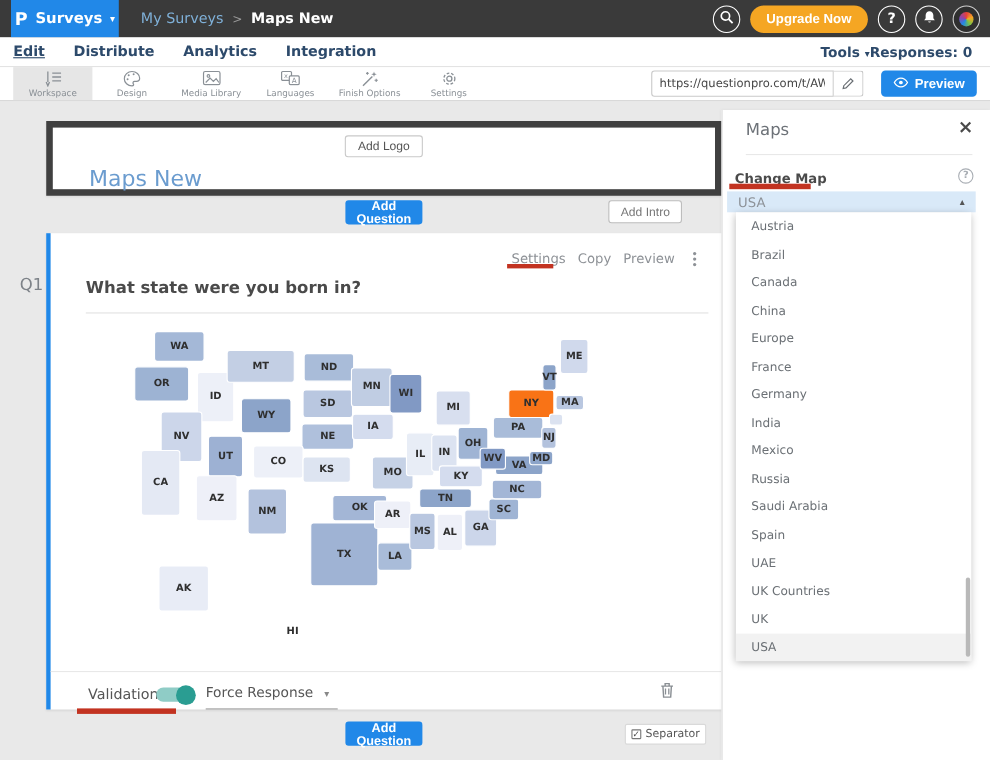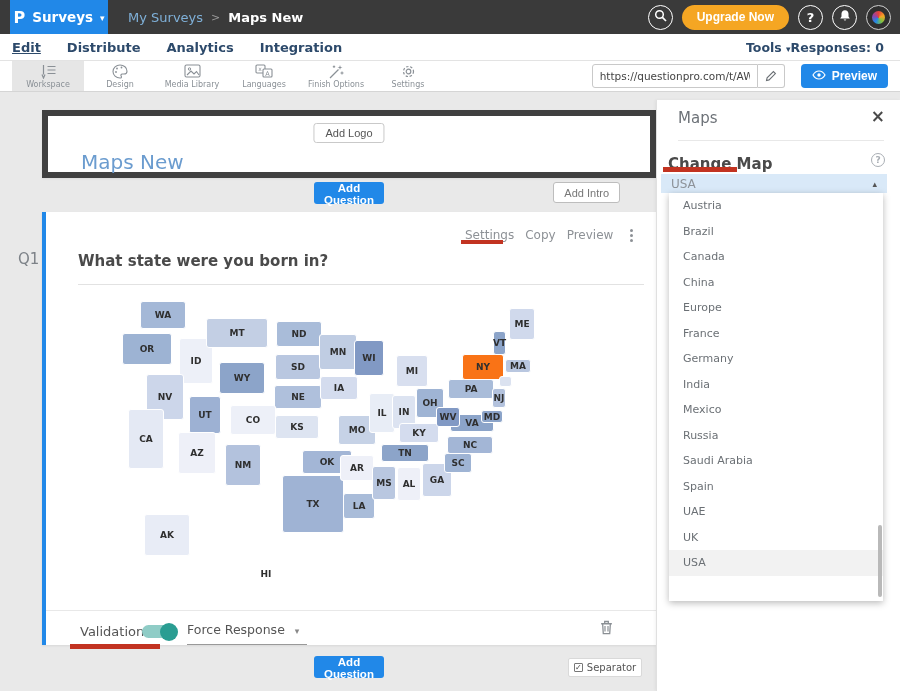--- a/index.html
+++ b/index.html
@@ -80,21 +80,21 @@
   
   .bottom-addq { top:656px; left:314px; }
   .separator-btn { position:absolute; left:568px; top:658px; width:74px; height:19px; background:#fff; border:1px solid #d9d9d9; border-radius:2px; display:flex; align-items:center; justify-content:center; gap:4px; font-size:10px; color:#555; cursor:pointer; }
   .cbx { width:9px; height:9px; border:1px solid #777; border-radius:1px; font-size:8px; line-height:8px; color:#444; text-align:center; }
 
   
   .panel { position:absolute; left:656px; top:100px; width:244px; height:591px; background:#fff; border-left:1px solid #e0e0e0; box-shadow:-1px 0 3px rgba(0,0,0,.05); }
   .panel-title { position:absolute; left:21px; top:9px; font-size:15px; color:#6d7278; }
   .panel-close { position:absolute; right:15px; top:6px; font-size:17px; font-weight:700; color:#4a4a4a; cursor:pointer; }
   .panel-divider { position:absolute; left:21px; right:16px; top:40px; border-top:1px solid #e8e8e8; }
-  .change-map { position:absolute; left:11px; top:55px; font-size:15px; font-weight:700; color:#4a4a4a; }
+  .change-map { position:absolute; left:11px; top:55px; font-size:12px; font-weight:700; color:#4a4a4a; }
   .help-dot { position:absolute; right:15px; top:53px; width:14px; height:14px; border-radius:50%; border:1.3px solid #a9aeb4; color:#a9aeb4; font-size:9px; font-weight:700; display:flex; align-items:center; justify-content:center; cursor:pointer; }
   .map-select { position:absolute; left:4px; top:74px; width:226px; height:19px; background:#d9e9f8; display:flex; align-items:center; font-size:12px; color:#8d9298; padding:0 10px; cursor:pointer; }
   .map-select .caret { margin-left:auto; color:#555; font-size:9px; }
   .dd { position:absolute; left:12px; top:93px; width:214px; height:408px; background:#fff; box-shadow:0 2px 7px rgba(0,0,0,.28); }
   .dd-item { height:25.5px; display:flex; align-items:center; padding-left:14px; font-size:11px; color:#6b7075; cursor:pointer; }
   .dd-item.selected { background:#f2f2f2; }
   .dd-thumb { position:absolute; right:1px; bottom:4px; width:4px; height:72px; background:#b9b9b9; border-radius:2px; }
 
   
   .ann { position:absolute; background:#c23321; }
@@ -440,20 +440,21 @@
         <div class="dd-item">China</div>
         <div class="dd-item">Europe</div>
         <div class="dd-item">France</div>
         <div class="dd-item">Germany</div>
         <div class="dd-item">India</div>
         <div class="dd-item">Mexico</div>
         <div class="dd-item">Russia</div>
         <div class="dd-item">Saudi Arabia</div>
         <div class="dd-item">Spain</div>
         <div class="dd-item">UAE</div>
+        <div class="dd-item">UK Countries</div>
         <div class="dd-item">UK</div>
         <div class="dd-item selected">USA</div>
       </div>
   </div>
 
   <div class="ann ann-settings"></div>
   <div class="ann ann-validation"></div>
   <div class="ann ann-changemap"></div>
 
 </div>

